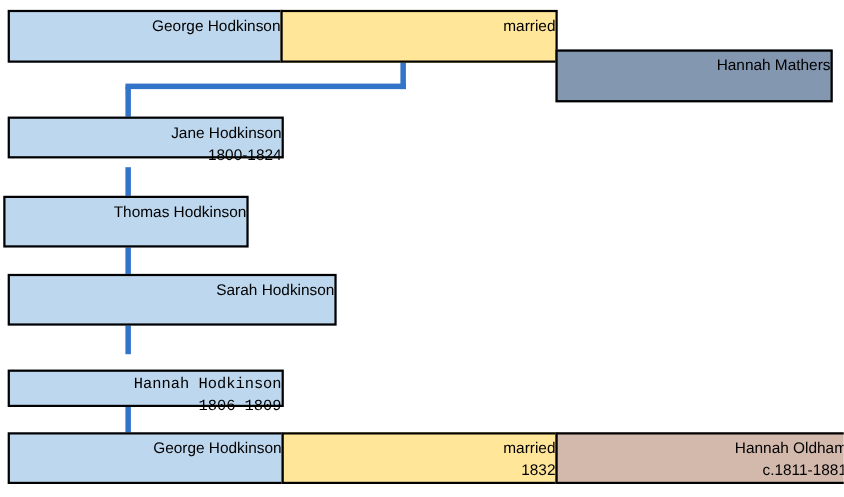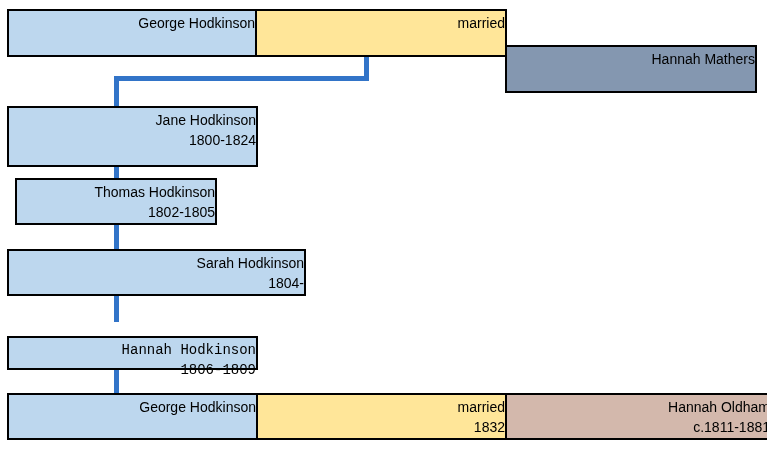--- a/index.html
+++ b/index.html
@@ -32,22 +32,22 @@
   .seg {
     position: absolute;
     background: var(--connector);
     z-index: 1;
   }
   
   .b-father   { left: 7px;   top: 9px;  width: 250px; height: 48px; }
   .b-marr1    { left: 255px; top: 9px;  width: 252px; height: 48px; }
   .b-mother   { left: 505px; top: 9px;  width: 252px; height: 48px; margin-top: 36px; }
   
-  .b-child1   { left: 7px; top: 106px; width: 251px; height: 61px; }
-  .b-child2   { left: 15px; top: 178px; width: 202px; height: 47px; }
+  .b-child1   { left: 7px; top: 106px; width: 251px; height: 38px; }
+  .b-child2   { left: 3px; top: 178px; width: 223px; height: 47px; }
   .b-child3   { left: 7px; top: 249px; width: 299px; height: 47px; }
   .b-child4   { left: 7px; top: 336px; width: 251px; height: 34px; font-family: Liberation Mono, monospace; }
   
   .b-child5   { left: 7px;   top: 393px; width: 251px; height: 47px; }
   .b-marr2    { left: 256px; top: 393px; width: 251px; height: 47px; }
   .b-spouse2  { left: 505px; top: 393px; width: 267px; height: 47px; }
   
   .seg-drop-from-marriage { left: 364px; top: 56px;  width: 5px;   height: 25px; }
   .seg-horizontal         { left: 114px; top: 76px;  width: 255px; height: 5px;  }
   .seg-drop-to-child1     { left: 114px; top: 79px;  width: 5px;   height: 28px; }
@@ -80,25 +80,23 @@
     <div>Hannah Mathers</div>
     <div></div>
   </div>
 
   <div class="box fill-person b-child1">
     <div>Jane Hodkinson</div>
     <div>1800-1824</div>
   </div>
   <div class="box fill-person b-child2">
     <div>Thomas Hodkinson</div>
-    <div>1802-1805</div>
   </div>
   <div class="box fill-person b-child3">
     <div>Sarah Hodkinson</div>
-    <div>1804-</div>
   </div>
   <div class="box fill-person b-child4">
     <div>Hannah Hodkinson</div>
     <div>1806-1809</div>
   </div>
 
   <div class="box fill-person b-child5">
     <div>George Hodkinson</div>
   </div>
   <div class="box fill-marriage b-marr2">

